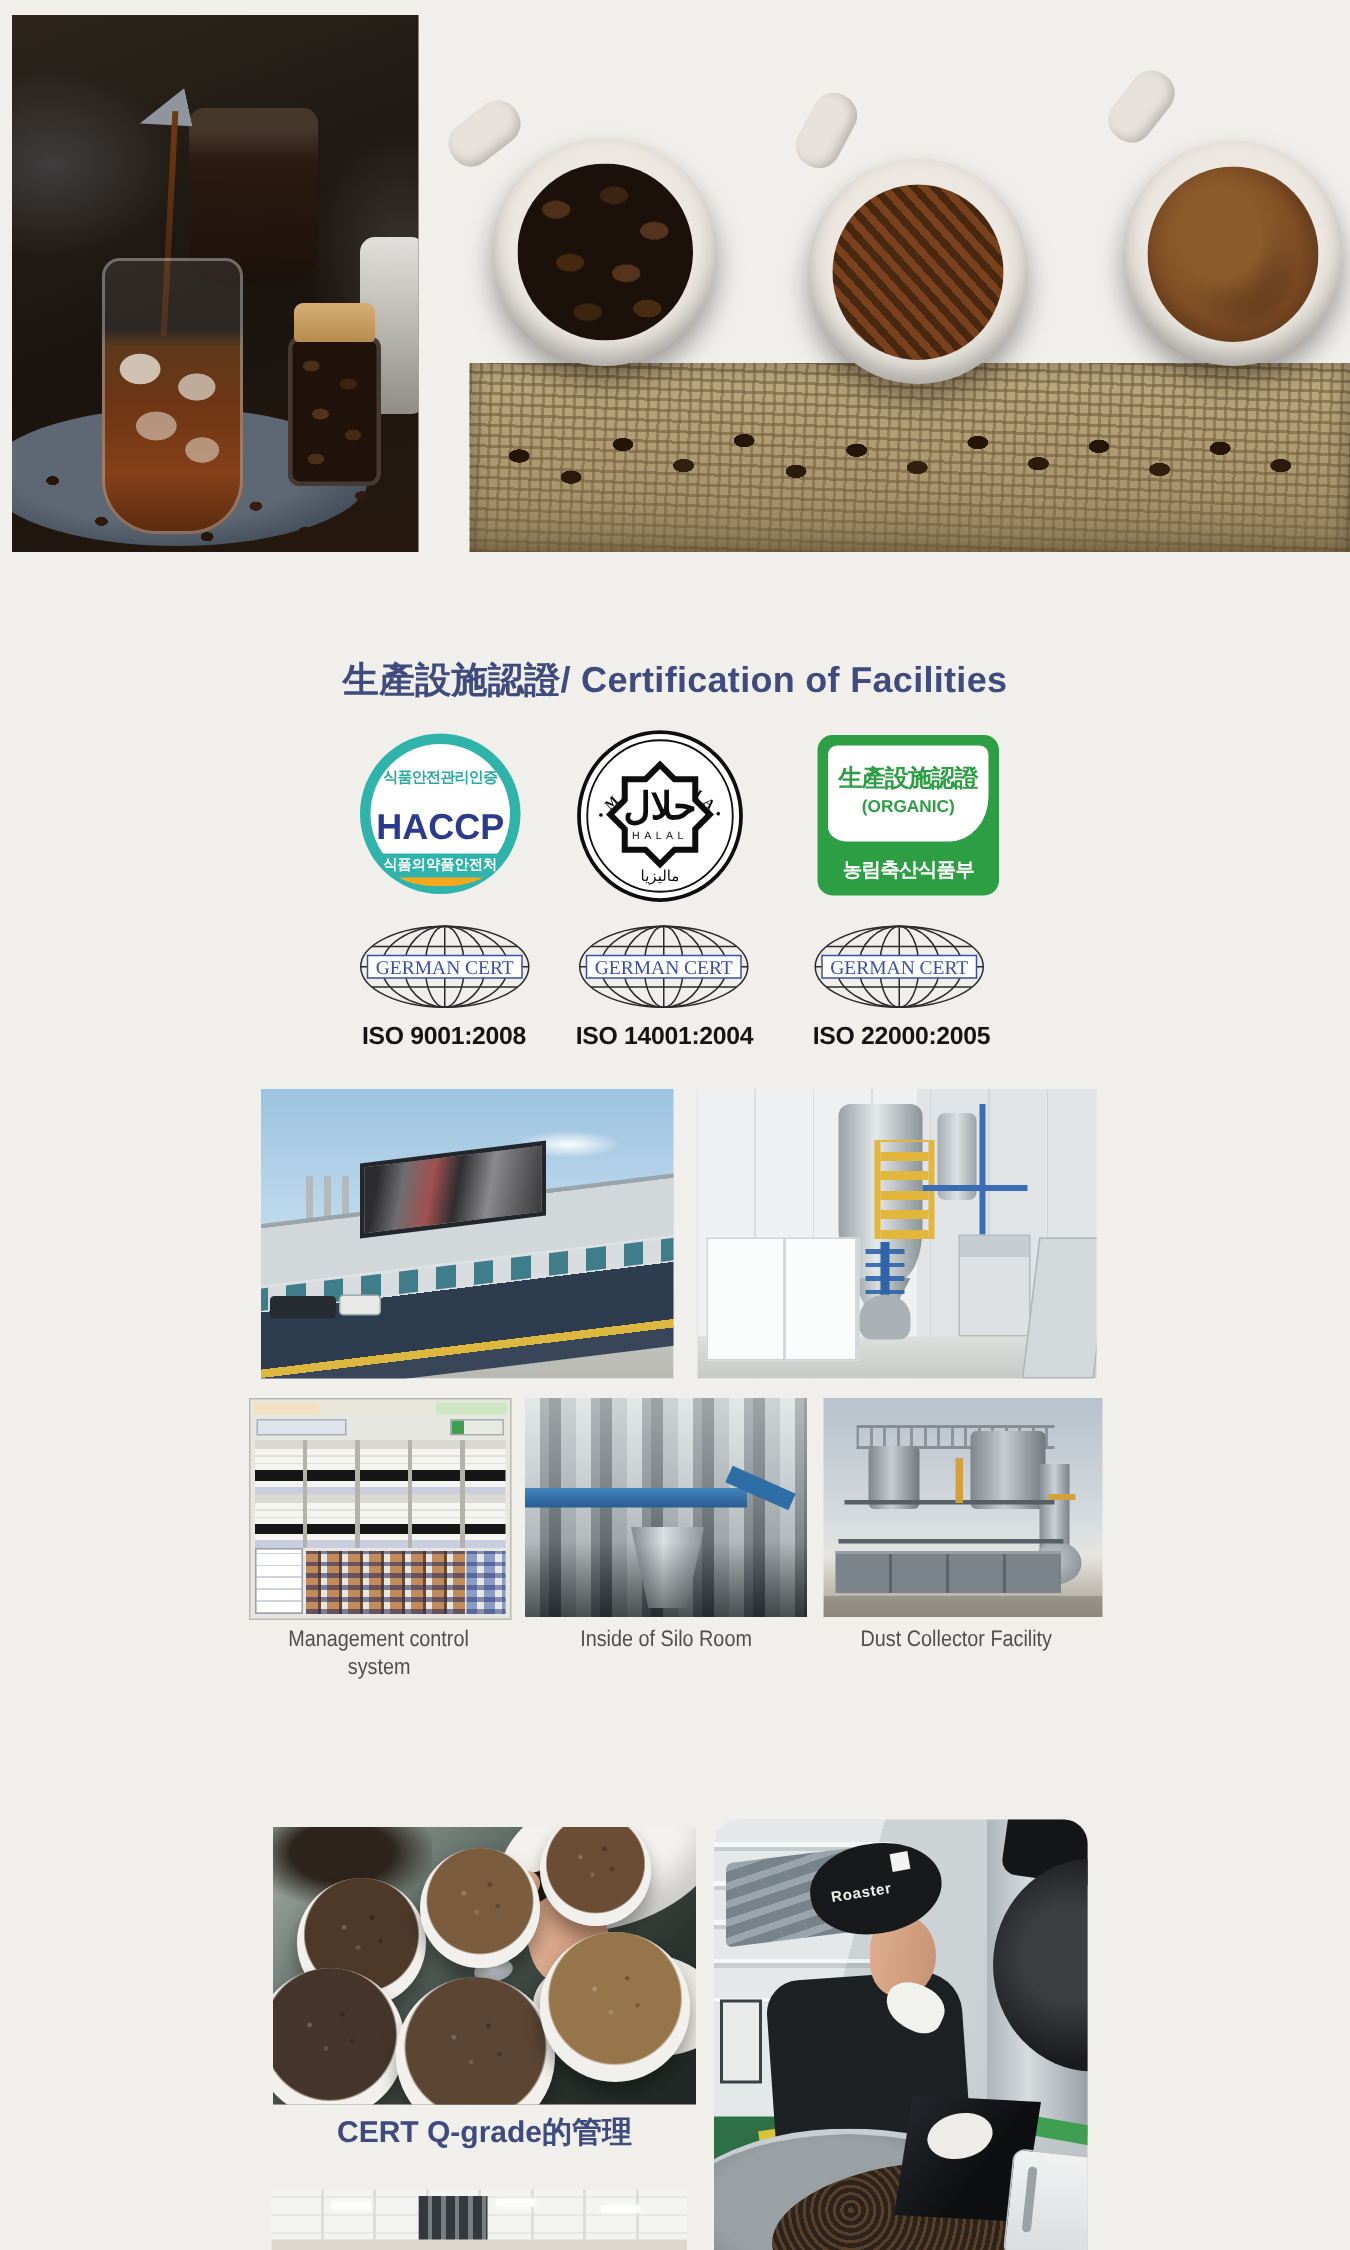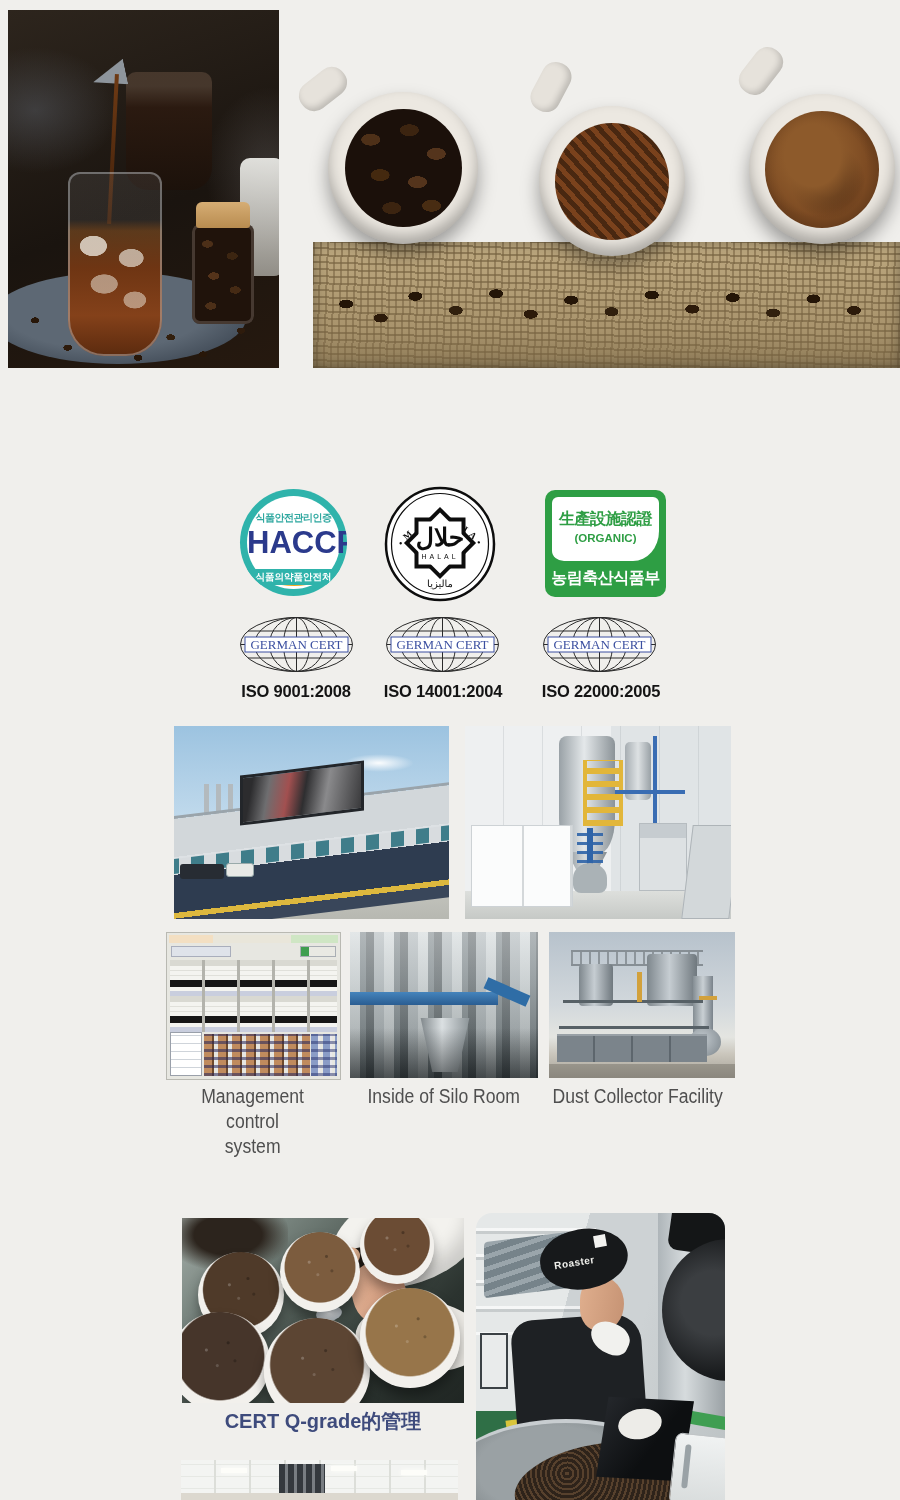--- a/index.html
+++ b/index.html
@@ -12,21 +12,21 @@
 
   
   .section-title{
     position:absolute; text-align:center; color:#3e4b7c;
     font-size:24px; font-weight:bold; letter-spacing:.2px;
   }
   #title-cert{top:437px; left:0; width:900px;}
   #title-quality{top:1153px; left:36px; width:864px;}
   .photo-caption{
     position:absolute; text-align:center; color:#4f4f4f;
-    font-size:20px; line-height:1.25;
+    font-size:15px; line-height:1.25;
   }
   .photo-caption span{display:inline-block; transform:scaleX(.88); transform-origin:center;}
   #cap-1{left:166px; top:1084px; width:173px;}
   #cap-2{left:350px; top:1084px; width:188px;}
   #cap-3{left:538px; top:1084px; width:200px;}
   #cap-scaa{
     position:absolute; left:182px; top:1408px; width:282px; text-align:center;
     color:#3e4b7c; font-size:20px; font-weight:bold;
   }
 
@@ -139,37 +139,37 @@
       radial-gradient(ellipse at 42% 38%, #8d5a2b 0 30%, transparent 60%),
       radial-gradient(circle at 55% 60%, rgba(40,20,8,.45) 0 18%, transparent 40%),
       radial-gradient(circle at 50% 50%, transparent 55%, rgba(25,12,4,.55));}
   #h3{left:452px; top:46px; transform:rotate(-52deg);}
 
   
   #logo-haccp{left:240px; top:489px; width:107px; height:107px; border-radius:50%;
     background:#2fb3ab; overflow:hidden;}
   .haccp-inner{position:absolute; inset:7px; border-radius:50%; background:#fff; text-align:center;}
   .haccp-top{margin-top:15px; color:#2fa8a0; font-size:10px; font-weight:bold; letter-spacing:-.5px;}
-  .haccp-main{color:#2b3a8c; font-size:31px; font-weight:bold; margin-top:0px;}
+  .haccp-main{color:#2b3a8c; font-size:24px; font-weight:bold; margin-top:13px;}
   .haccp-swoosh{margin:1px auto 0; width:60px; height:15px;
     border:2px solid transparent; border-bottom:7px solid #f5a81c; border-radius:50%;}
   .haccp-bottom{position:absolute; left:0; right:0; bottom:11px; height:16px;
     background:#2fb3ab; color:#fff; font-size:9.5px; font-weight:bold; line-height:16px; text-align:center;}
 
   #logo-halal{left:384px; top:486px; width:112px; height:116px;}
   #logo-halal svg{display:block; width:100%; height:100%;}
 
   #logo-organic{left:545px; top:490px; width:121px; height:107px;
     background:#2e9e44; border-radius:10px;}
   .org-inner{position:absolute; left:7px; right:7px; top:7px; height:64px; background:#fff;
     border-radius:6px 6px 26px 12px / 6px 6px 30px 10px; text-align:center;}
   .org-kr{margin-top:12px; color:#2e9e44; font-size:16px; font-weight:bold; letter-spacing:-.5px;}
   .org-en{color:#2e9e44; font-size:11.5px; font-weight:bold; margin-top:2px;}
   .org-bottom{position:absolute; left:0; right:0; bottom:8px; text-align:center;
-    color:#fff; font-size:16px; font-weight:bold; letter-spacing:-.5px;}
+    color:#fff; font-size:13px; font-weight:bold; letter-spacing:-.5px;}
 
   
   .globe{position:absolute; width:117px; height:57px;}
   #globe-1{left:238px; top:616px;} #globe-2{left:384px; top:616px;} #globe-3{left:541px; top:616px;}
   .iso-label{position:absolute; width:140px; text-align:center; top:682px;
     font-size:16.5px; font-weight:bold; color:#141414; letter-spacing:-.2px;}
   #iso-1{left:226px;} #iso-2{left:373px;} #iso-3{left:531px;}
 
   
   #factory-ext{left:174px; top:726px; width:275px; height:193px;
@@ -405,20 +405,21 @@
     <div class="abs burlap"></div>
     <div class="abs burlap-beans"></div>
     <div class="cup-handle abs" id="h1"></div>
     <div class="cup" id="cup1"></div>
     <div class="cup-handle abs" id="h2"></div>
     <div class="cup" id="cup2"></div>
     <div class="cup-handle abs" id="h3"></div>
     <div class="cup" id="cup3"></div>
   </div>
 
+  <div class="section-title" id="title-cert">生產設施認證/ Certification of Facilities</div>
 
   <div class="abs" id="logo-haccp">
     <div class="haccp-inner">
       <div class="haccp-top">식품안전관리인증</div>
       <div class="haccp-main">HACCP</div>
       <div class="haccp-swoosh"></div>
     </div>
     <div class="haccp-bottom">식품의약품안전처</div>
   </div>
 

